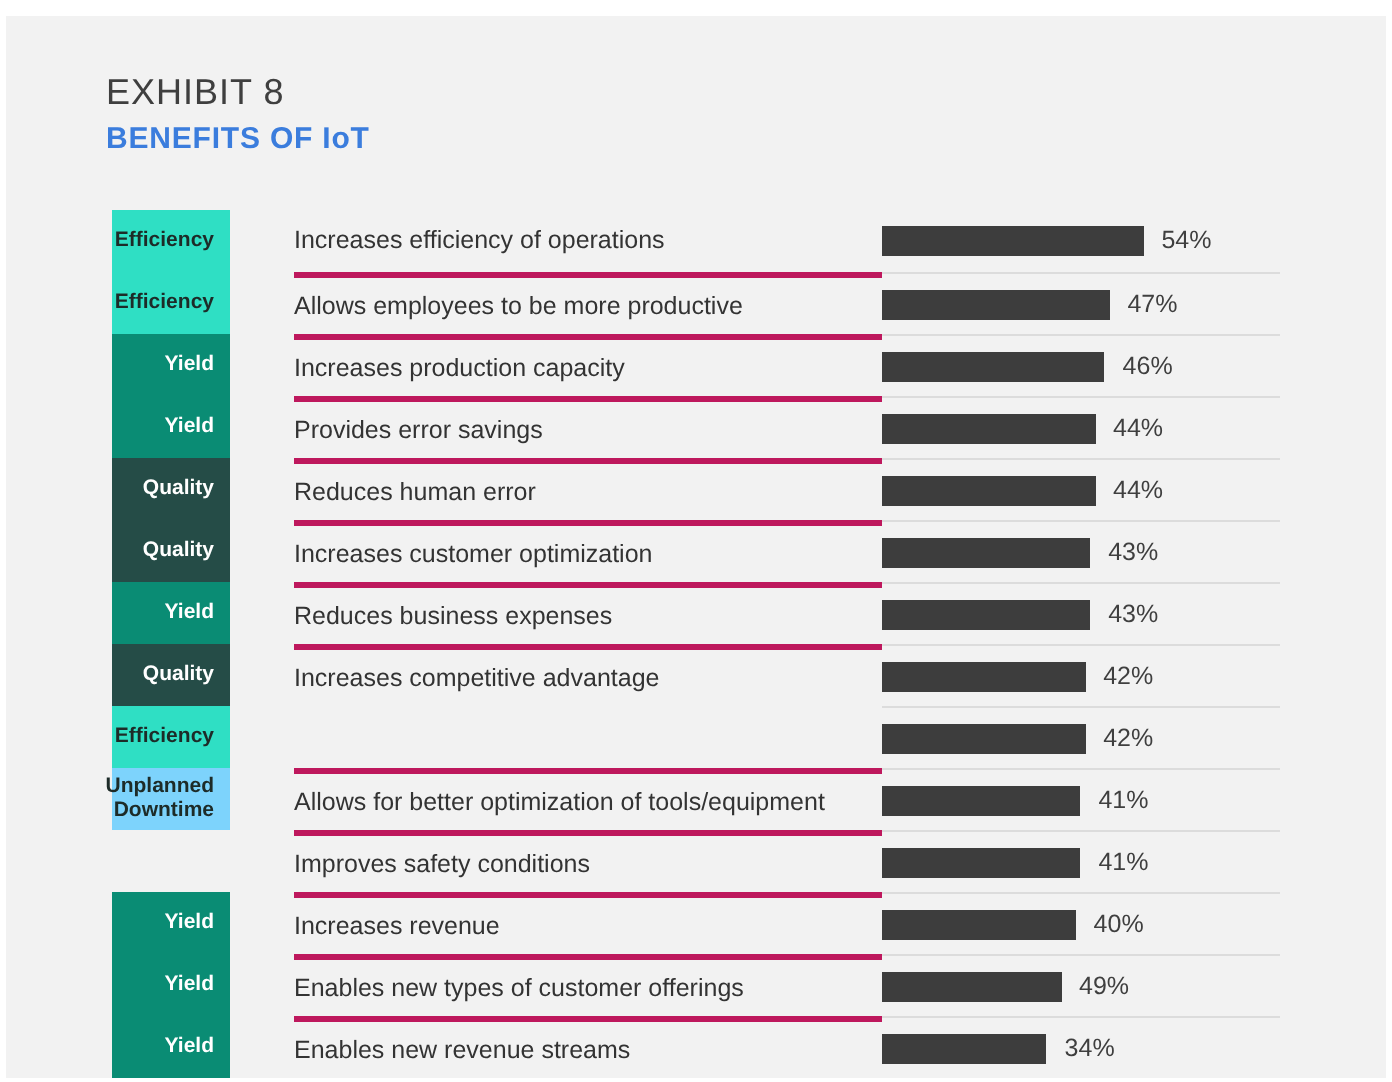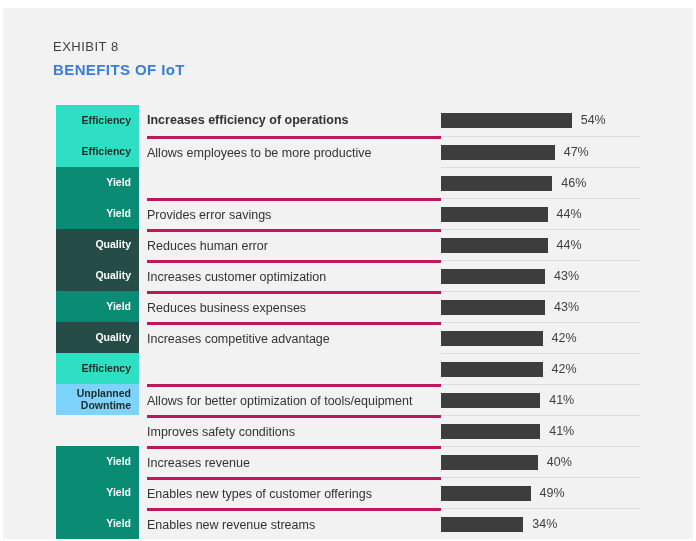--- a/index.html
+++ b/index.html
@@ -24,21 +24,21 @@
     box-sizing: border-box;
   }
 
   #header {
     position: absolute;
     left: 50px;
     top: 29px;
     width: 560px;
   }
   #exhibit-number {
-    font-size: 13px;
+    font-size: 18px;
     letter-spacing: 0.5px;
     color: #3f3f3f;
     font-weight: 400;
     line-height: 19px;
     white-space: nowrap;
   }
   #exhibit-title {
     font-size: 15px;
     letter-spacing: 0.4px;
     color: #3b7ddd;
@@ -59,21 +59,21 @@
     position: relative;
     height: 31px;
     box-sizing: border-box;
   }
 
   
   .cat {
     position: absolute;
     left: 0;
     top: 0;
-    width: 83px;
+    width: 59px;
     height: 31px;
     box-sizing: border-box;
     display: flex;
     align-items: center;
     justify-content: flex-end;
     padding-right: 8px;
   }
   .cat-label {
     font-size: 10.5px;
     font-weight: bold;
@@ -87,21 +87,21 @@
     position: absolute;
     left: 91px;
     top: 0;
     width: 294px;
     height: 31px;
     display: flex;
     align-items: center;
     border-top: 3px solid #be185d;
     box-sizing: border-box;
   }
-  .row:first-child .desc { border-top: none; font-weight: bold; }
+  .row:first-child .desc { border-top: none; }
   .desc-label {
     font-size: 12.5px;
     color: #333333;
     line-height: 15px;
     white-space: nowrap;
   }
 
   
   .barcell {
     position: absolute;
@@ -160,20 +160,23 @@
         </div>
         <div class="barcell">
           <div class="bar" style="background: rgb(61, 61, 61); width: 113.7px;"></div>
           <span class="bar-value">47%</span>
         </div>
       </div>
       <div class="row">
         <div class="cat" style="background: rgb(10, 140, 116);">
           <div class="cat-label" style="color: rgb(255, 255, 255); visibility: visible;">Yield</div>
         </div>
+        <div class="desc">
+          <span class="desc-label">Increases production capacity</span>
+        </div>
         <div class="barcell">
           <div class="bar" style="background: rgb(61, 61, 61); width: 111.3px;"></div>
           <span class="bar-value">46%</span>
         </div>
       </div>
       <div class="row">
         <div class="cat" style="background: rgb(10, 140, 116);">
           <div class="cat-label" style="color: rgb(255, 255, 255); visibility: visible;">Yield</div>
         </div>
         <div class="desc">

